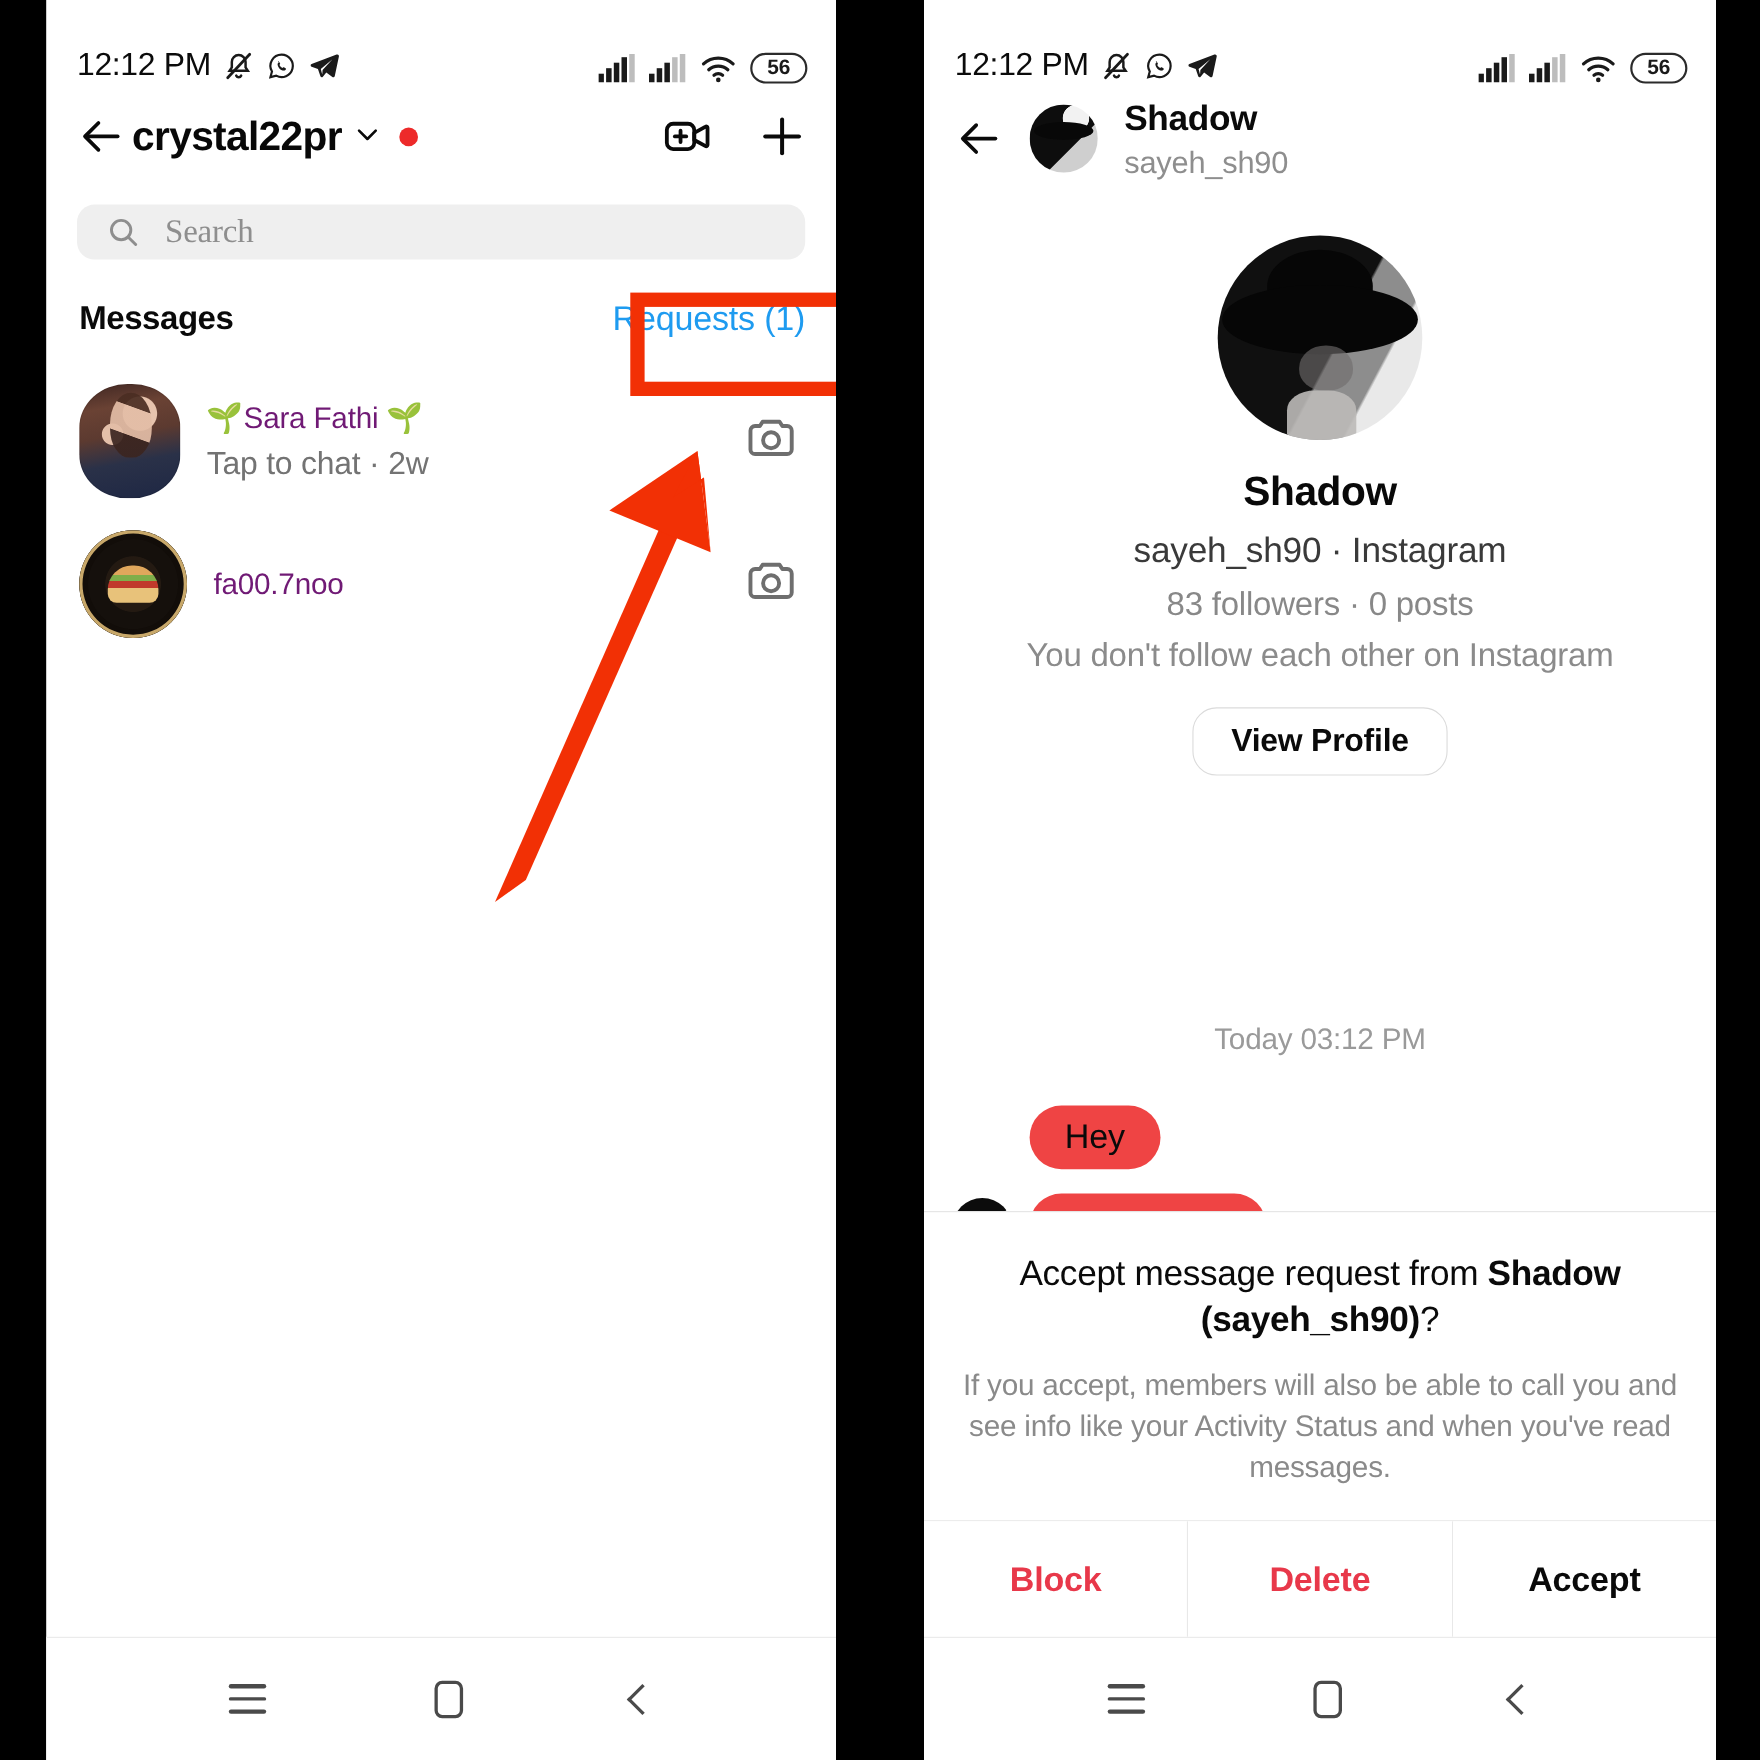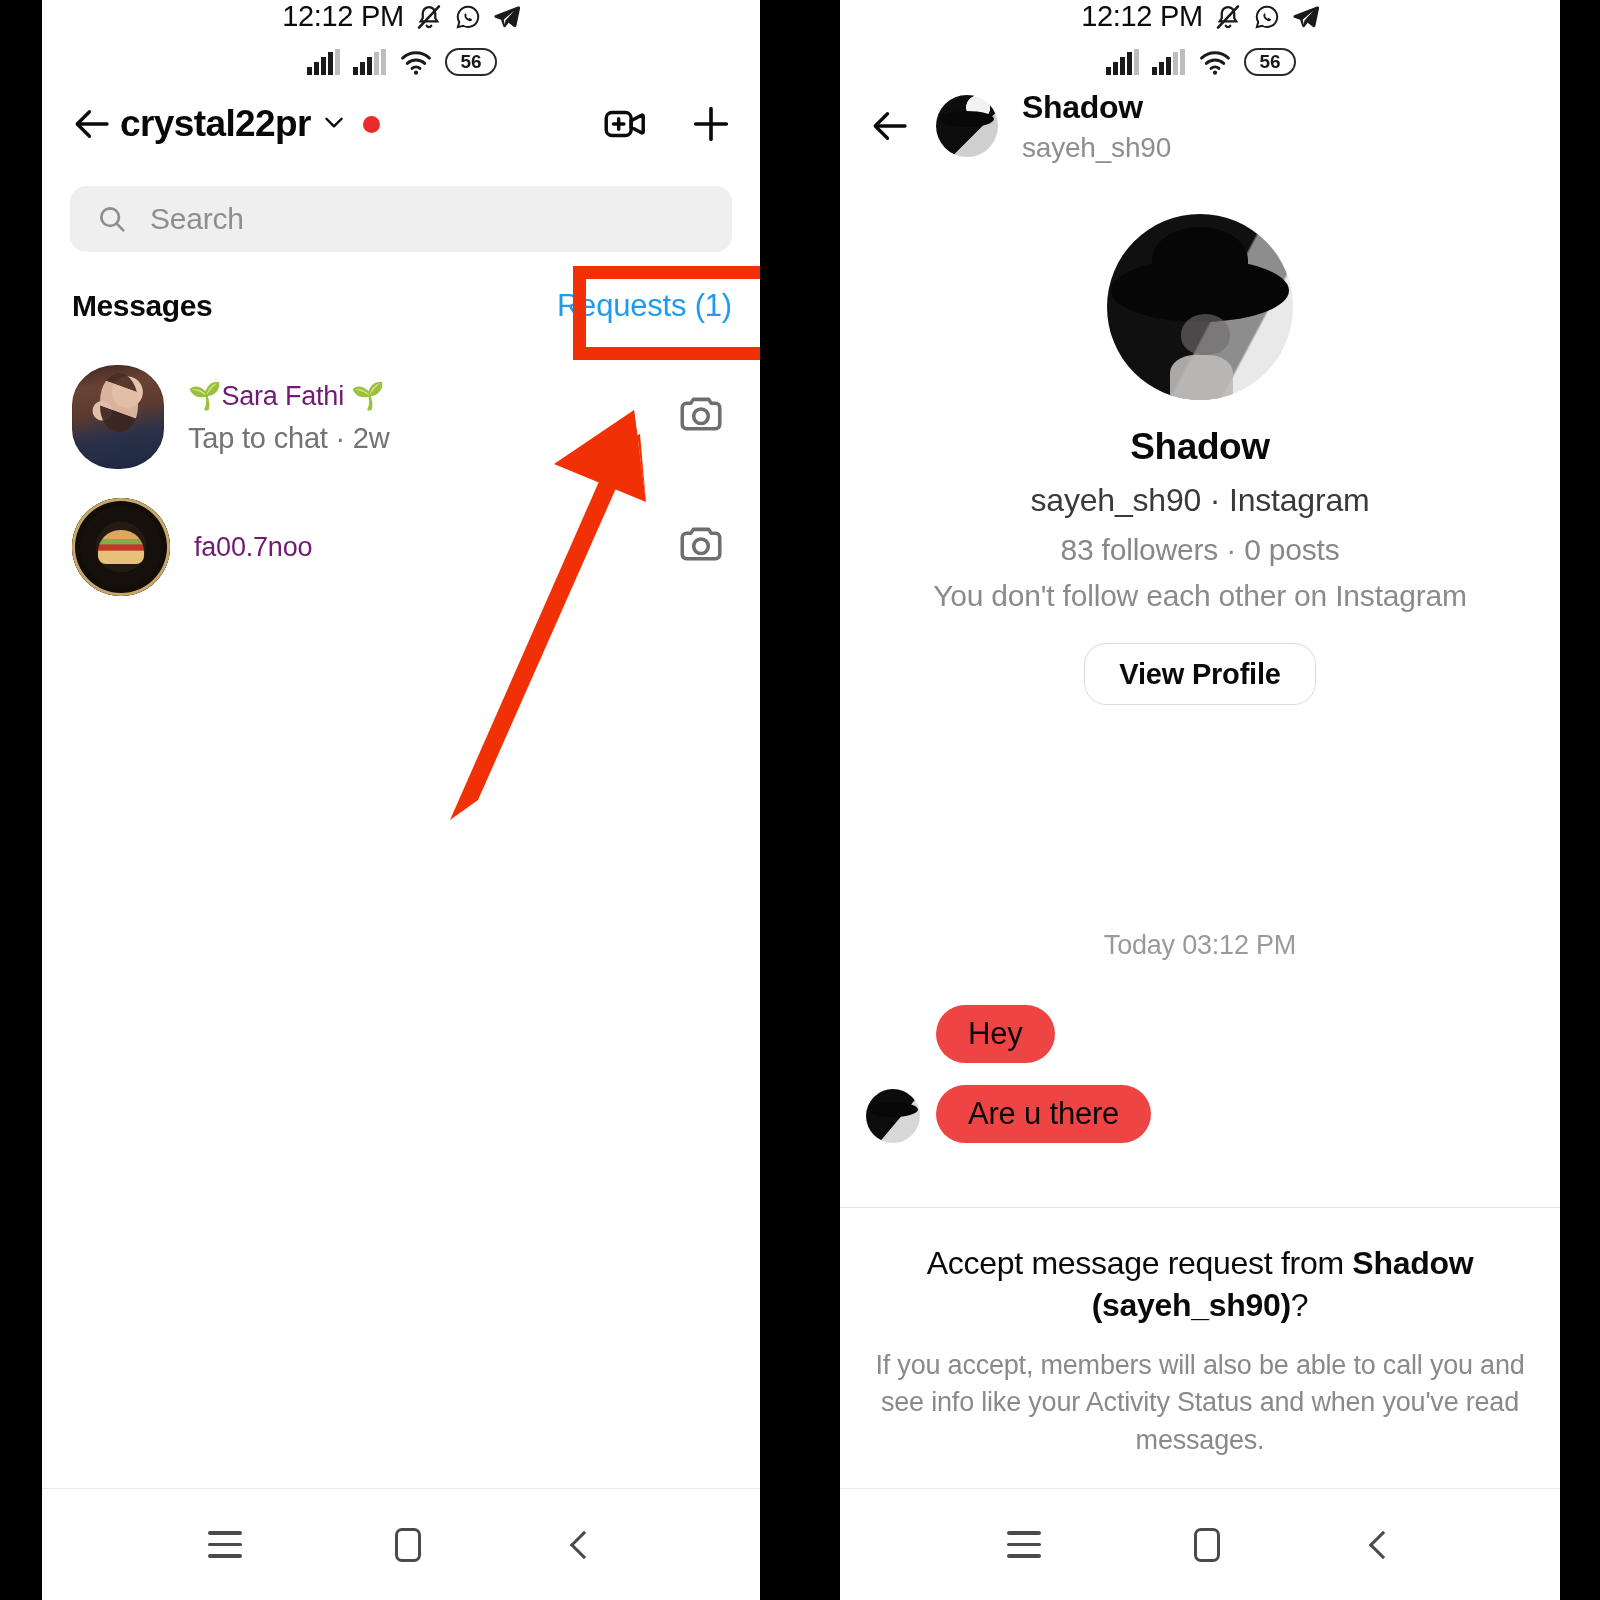--- a/index.html
+++ b/index.html
@@ -20,24 +20,23 @@
     overflow: hidden;
   }
   #panel-left  { left: 42px;  width: 718px; }
   #panel-right { left: 840px; width: 720px; }
 
   
   .statusbar {
     position: relative;
     height: 76px;
     display: flex;
-    align-items: center;
+    align-items: flex-end;
     justify-content: space-between;
     padding: 0 26px 0 28px;
-    flex-direction: column;
   }
   .sb-left { display: flex; align-items: center; gap: 10px; }
   .sb-time {
     font-size: 29px;
     font-weight: 500;
     color: #0b0b0b;
     letter-spacing: -0.3px;
     font-family: "Liberation Sans", sans-serif;
   }
   .sb-right { display: flex; align-items: center; gap: 12px; }
@@ -69,27 +68,28 @@
   .reddot {
     width: 17px; height: 17px; border-radius: 50%;
     background: #ED2A2A; margin-left: 10px; flex: none;
   }
   .hdr-spacer { flex: 1; }
   .hdr-btn { display: inline-flex; align-items: center; justify-content: center; }
 
   
   .search-wrap { padding: 14px 28px 0 28px; }
   .search-bar {
-    height: 66px;
+    height: 50px;
     background: #EFEFEF;
     border-radius: 16px;
     display: flex;
     align-items: center;
     padding: 0 26px;
     gap: 22px;
+    font-family: Liberation Serif, serif;
   }
   .search-ph {
     font-size: 30px;
     color: #8E8E8E;
     letter-spacing: -0.2px;
   }
 
   
   .section-row {
     position: relative;
@@ -604,20 +604,25 @@
         <span class="msg-av"></span>
         <span class="bubble">Are u there</span>
       </div>
     </div>
 
     <div class="req-panel">
       <div class="req-body">
         <div class="req-title"><span>Accept message request from </span><b>Shadow (sayeh_sh90)</b><span>?</span></div>
         <div class="req-sub">If you accept, members will also be able to call you and see info like your Activity Status and when you've read messages.</div>
       </div>
+      <div class="req-actions">
+        <button class="req-btn danger">Block</button>
+        <button class="req-btn danger">Delete</button>
+        <button class="req-btn neutral">Accept</button>
+      </div>
     </div>
 
     <div class="sysnav">
       <span class="nav-hamb">
           <i></i>
           <i></i>
           <i></i>
         </span>
       <span class="nav-sq"></span>
       <span class="nav-bk"></span>

